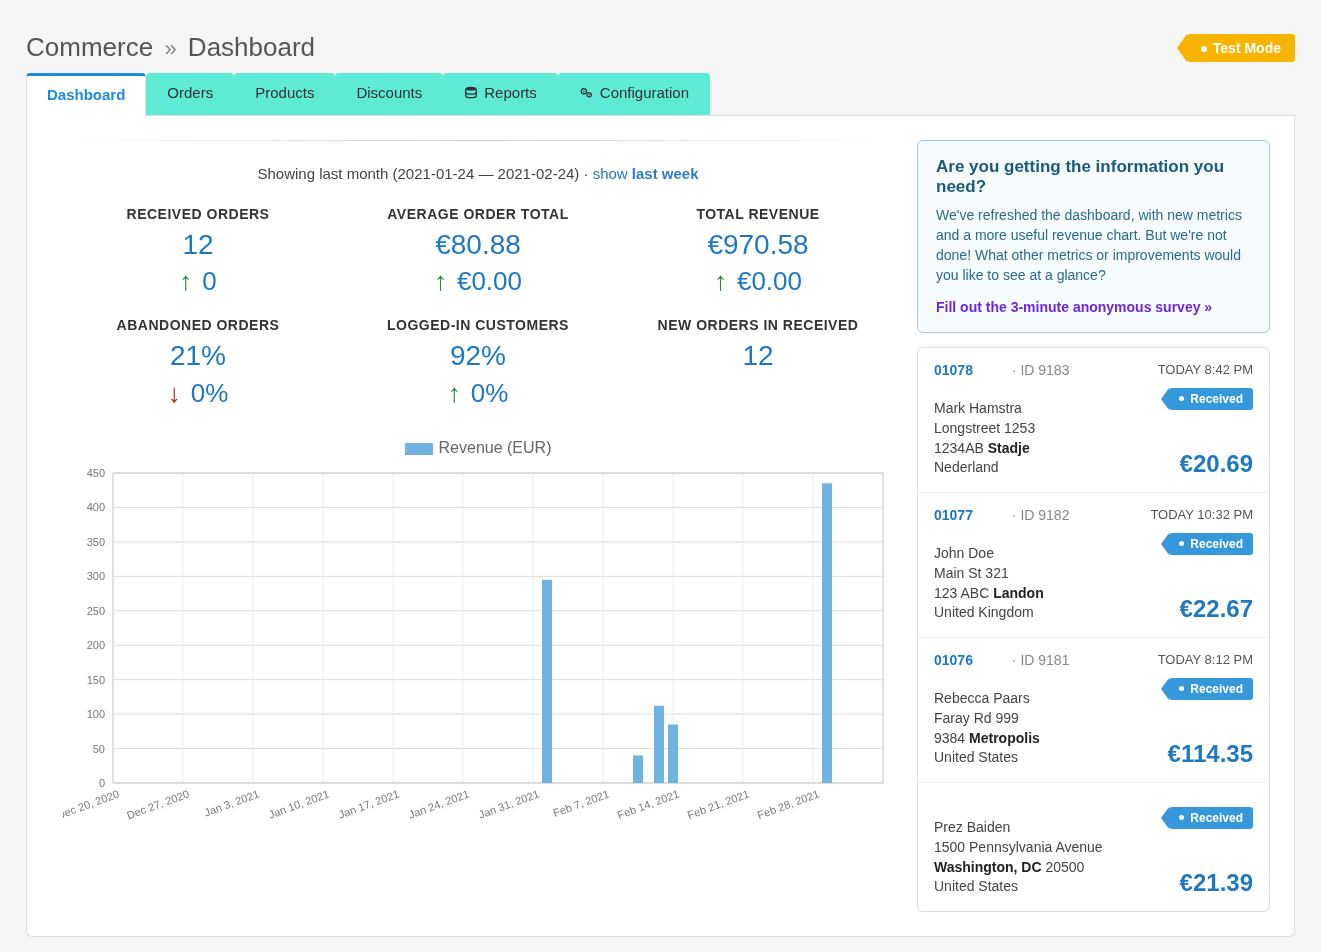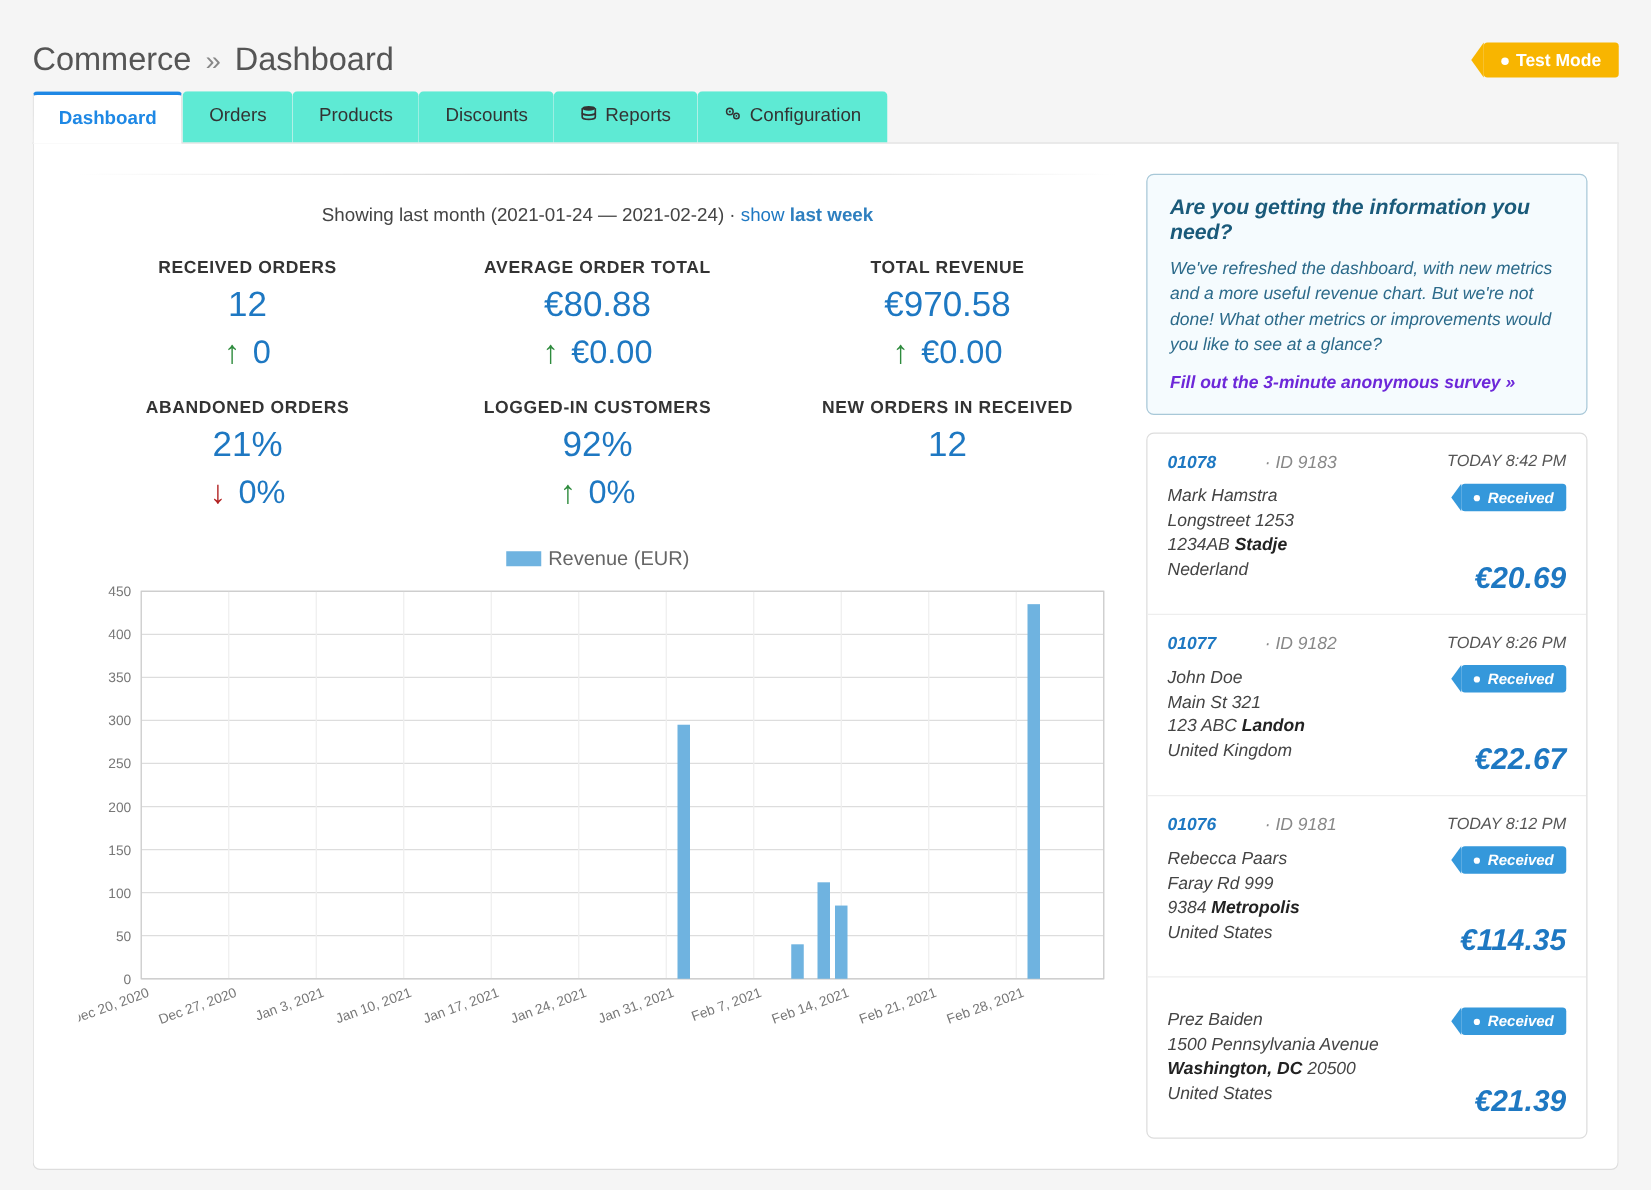--- a/index.html
+++ b/index.html
@@ -10,21 +10,21 @@
 .breadcrumb .sep { color: #888; margin: 0 4px; font-size: 22px; }
 .test-mode { background: #f8b500; color: #fff; font-weight: bold; padding: 6px 14px; font-size: 14px; position: relative; border-radius: 3px; }
 .test-mode::before { content: ""; position: absolute; left: -10px; top: 0; border-top: 14px solid transparent; border-bottom: 14px solid transparent; border-right: 10px solid #f8b500; }
 .test-mode .dot { width:6px; height:6px; background:#fff; border-radius:50%; display:inline-block; margin-right:6px; position:relative; top:-1px;}
 .tabs { display: flex; border-bottom: 1px solid #ddd; background: #f5f5f5; }
 .tab { padding: 10px 20px 12px 20px; font-size: 15px; color: #333; cursor: pointer; border: 1px solid transparent; border-bottom: none; border-radius: 4px 4px 0 0; position: relative; background: #5eead4; }
 .tab.active { color: #1e88e5; font-weight: 700; background: #fff; border-color: #ddd; border-top: 3px solid #1e88e5; margin-bottom: -1px; }
 .tab .icon { margin-right: 6px; display:inline-block; vertical-align:middle; }
 .panel { background: #fff; border: 1px solid #ddd; border-top: none; border-radius: 0 0 6px 6px; padding: 24px; display: flex; gap: 24px; }
 .main { flex: 1; margin-left: 12px; }
-.sidebar { width: 360px; font-style: italic; }
+.sidebar { width: 360px; }
 .rangebar { text-align: center; color: #444; font-size: 15px; padding: 6px 0 24px 0; border-bottom: none; position: relative; }
 .rangebar .link { color: #1e78c2; cursor: pointer; }
 .rangebar .link2 { color: #2e7fbf; font-weight:600; }
 .rule { height:1px; background: linear-gradient(to right, rgba(0,0,0,0), #ccc, rgba(0,0,0,0)); margin-bottom:18px; }
 .metrics { display: grid; grid-template-columns: repeat(3, 1fr); gap: 20px 10px; margin-bottom: 30px; }
 .metric { text-align: center; }
 .metric .label { font-size: 14px; font-weight: 700; letter-spacing: 0.5px; color: #333; margin-bottom: 8px; }
 .metric .value { font-size: 28px; font-weight: 400; color: #1e78c2; line-height: 1.1; }
 .metric .delta { font-size: 26px; margin-top: 6px; color: #1e78c2; display:flex; align-items:center; justify-content:center; gap:10px;}
 .arrow-up { color: #2e8b3d; font-weight:bold; }
@@ -34,21 +34,21 @@
 .feedback-box h3 { color: #1a5a7a; font-size: 17px; font-weight: 700; margin-bottom: 8px; }
 .feedback-box p { font-size: 14px; line-height: 1.45; margin-bottom: 12px; }
 .feedback-box a { color: #6d28d9; font-weight: 700; font-size: 14px; text-decoration: none; cursor:pointer; }
 .order-list { border: 1px solid #ddd; border-radius: 6px; overflow: hidden; }
 .order { border-bottom: 1px solid #eee; padding: 14px 16px; font-size: 14px; position: relative; }
 .order:last-child { border-bottom: none; }
 .order-top { display: flex; justify-content: space-between; align-items: flex-start; }
 .order-ref { color: #1e78c2; font-weight: 700; }
 .order-id { color: #888; margin-left: 35px; }
 .order-time { color: #555; font-size: 13px; white-space: nowrap; }
-.order-body { margin-top: 10px; display: flex; justify-content: space-between; }
+.order-body { margin-top: 10px; display: flex; justify-content: space-between; align-items: flex-end; }
 .order-addr { color: #444; line-height: 1.4; }
 .order-addr .city { font-weight:600; color:#222; }
 .status-tag { background: #3598db; color: #fff; font-size: 12px; font-weight: 700; padding: 4px 10px 4px 10px; border-radius: 3px; position: relative; display: inline-flex; align-items:center; margin-bottom:auto; }
 .status-tag::before { content:""; position:absolute; left:-8px; top:0; border-top:11px solid transparent; border-bottom:11px solid transparent; border-right:8px solid #3598db;}
 .status-tag .dot { width:5px; height:5px; background:#fff; border-radius:50%; display:inline-block; margin-right:6px;}
 .order-right { text-align:right; display:flex; flex-direction:column; align-items:flex-end; gap:40px;}
 .order-total { color: #1e78c2; font-size: 24px; font-weight: 600; }
 .legend { text-align:center; font-size:16px; color:#666; margin-bottom:6px;}
 .legend-swatch { display:inline-block; width:28px; height:12px; background:#6fb3e0; vertical-align:middle; margin-right:6px;}
 svg text { font-size: 11px; fill: #777; font-family: inherit; }
@@ -220,21 +220,21 @@
               </div>
               <div class="order-right">
                 <span class="status-tag"><span class="dot"></span>Received</span>
                 <span class="order-total">€20.69</span>
               </div>
             </div>
           </div>
           <div class="order">
             <div class="order-top">
               <div><span class="order-ref">01077</span> <span class="order-id">· ID 9182</span></div>
-              <div class="order-time">TODAY 8:26 PM</div>
+              <div class="order-time">TODAY 10:32 PM</div>
             </div>
             <div class="order-body">
               <div class="order-addr">
                 <div>John Doe</div>
                 <div>Main St 321</div>
                 <div>123 ABC <span class="city">Landon</span></div>
                 <div>United Kingdom</div>
               </div>
               <div class="order-right">
                 <span class="status-tag"><span class="dot"></span>Received</span>

